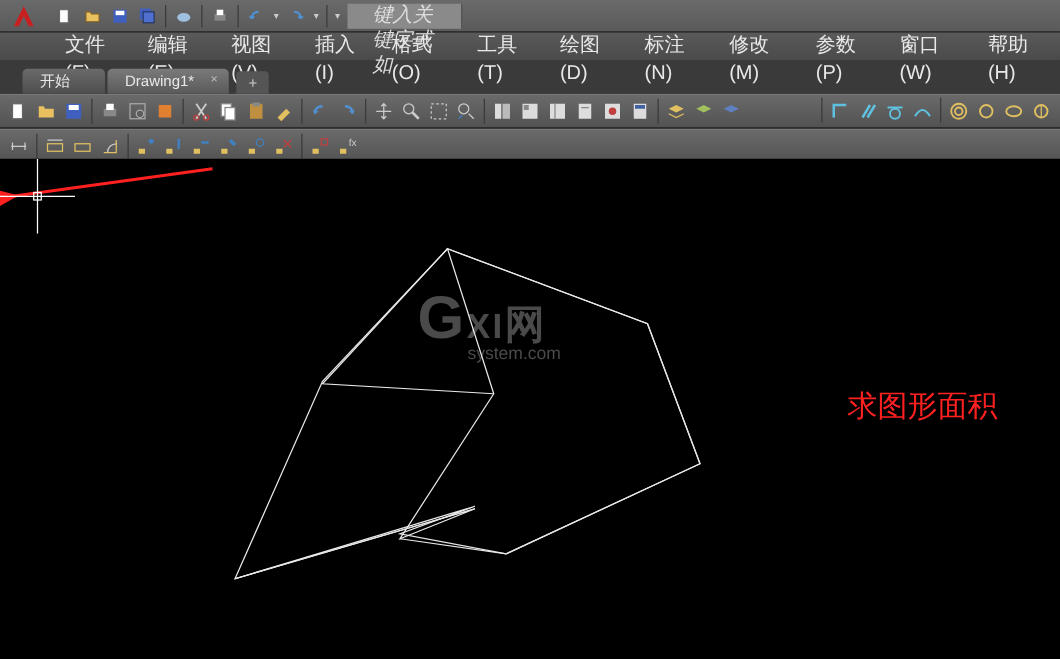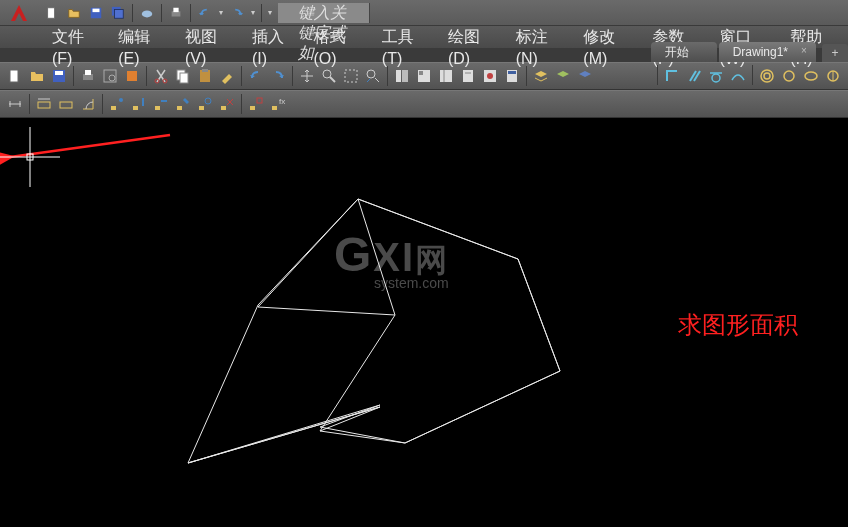--- a/index.html
+++ b/index.html
@@ -14,21 +14,21 @@
 .qat-btn svg { width: 14px; height: 14px; }
 .qat-sep { width: 1px; height: 18px; background: #3a3a3a; margin: 0 2px; }
 .title-center { flex: 1; text-align: center; color: #000; font-size: 12px; background: #d8d8d8; height: 18px; line-height: 18px; margin: 0 6px; }
 .search-box { width: 92px; height: 20px; background: #8a8a8a; color: #ddd; font-size: 16px; padding: 0 20px; line-height: 20px; font-style: italic; border-right: 1px solid #444; }
 
 
 .menubar { height: 22px; background: linear-gradient(#5a5a5a, #4a4a4a); display: flex; align-items: center; padding-left: 42px; }
 .menu-item { color: #e8e8e8; font-size: 16px; padding: 0 10px; height: 22px; line-height: 22px; cursor: pointer; }
 
 
-.tabbar { height: 14px; background: #3a3a3a; display: flex; align-items: flex-end; padding-left: 18px; justify-content: flex-end; }
+.tabbar { height: 27px; background: #3a3a3a; display: flex; align-items: flex-end; padding-left: 18px; }
 .tab { height: 20px; padding: 0 28px 0 14px; background: linear-gradient(#6a6a6a, #4e4e4e); color: #e8e8e8; font-size: 12px; line-height: 20px; border-radius: 4px 4px 0 0; margin-right: 2px; position: relative; cursor: pointer; }
 .tab.active { background: linear-gradient(#7a7a7a, #5a5a5a); }
 .tab-close { position: absolute; right: 6px; top: 3px; width: 12px; height: 12px; color: #bbb; font-size: 10px; text-align: center; line-height: 12px; }
 .tab-add { width: 26px; height: 18px; background: #555; color: #ccc; text-align: center; line-height: 18px; border-radius: 3px 3px 0 0; font-size: 12px; cursor: pointer; margin-left: 4px; }
 
 
 .toolbar { background: linear-gradient(#6a6a6a, #525252); border-top: 1px solid #777; border-bottom: 1px solid #333; display: flex; align-items: center; padding: 2px 4px; height: 28px; }
 .tb-btn { width: 22px; height: 22px; display: flex; align-items: center; justify-content: center; cursor: pointer; border: 1px solid transparent; }
 .tb-btn svg { width: 16px; height: 16px; }
 .tb-sep { width: 1px; height: 20px; background: #3a3a3a; margin: 0 3px; }
@@ -409,21 +409,21 @@
   <div class="tb-btn">
       <svg viewBox="0 0 16 16">
         <rect x="2" y="10" width="5" height="4" fill="#e0c060"></rect>
         <text x="9" y="8" font-size="8" fill="#ccc">fx</text>
       </svg>
     </div>
 </div>
 
 <div class="canvas">
   <div class="watermark">
-    <div class="big">G<span style="font-size:40px">XI</span><span style="font-size:32px">网</span></div>
+    <div class="big">G<span style="font-size:28px">XI</span><span style="font-size:32px">网</span></div>
     <div class="sub">system.com</div>
   </div>
 
   <svg width="848" height="400">
     <polyline points="188,336 380,280 320,304 395,188 358,72 518,132 560,244 405,316 320,304" fill="none" stroke="#e8e8e8" stroke-width="1"></polyline>
     <polyline points="380,280 188,336" fill="none" stroke="#e8e8e8" stroke-width="1"></polyline>
     <polyline points="358,72 258,180 395,188" fill="none" stroke="#e8e8e8" stroke-width="1"></polyline>
     <polyline points="258,180 320,304" fill="none" stroke="#e8e8e8" stroke-width="1" opacity="0"></polyline>
 
     <polygon points="358,72 518,132 560,244 405,316 320,300 380,278 188,336 258,178" fill="none" stroke="#e8e8e8" stroke-width="1"></polygon>

